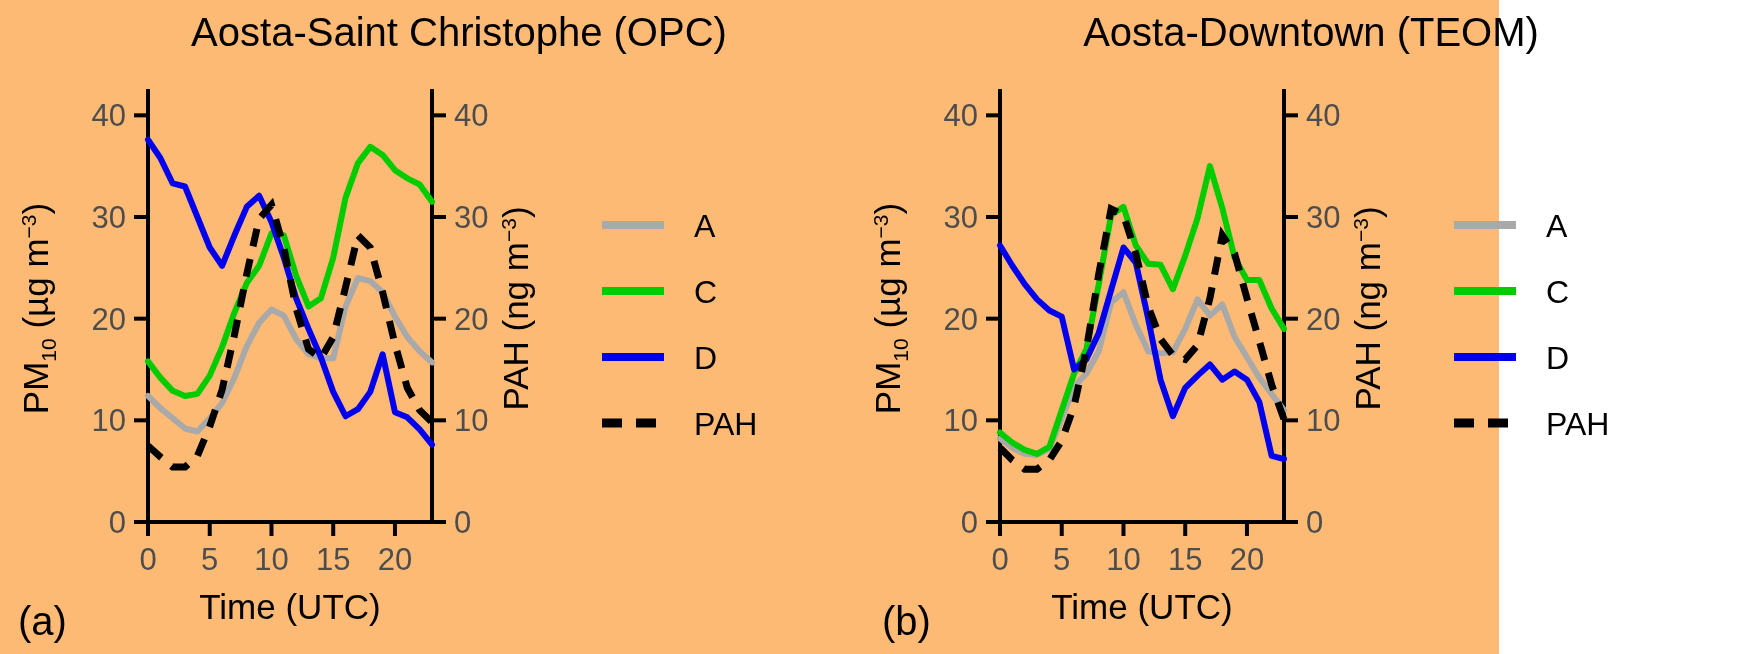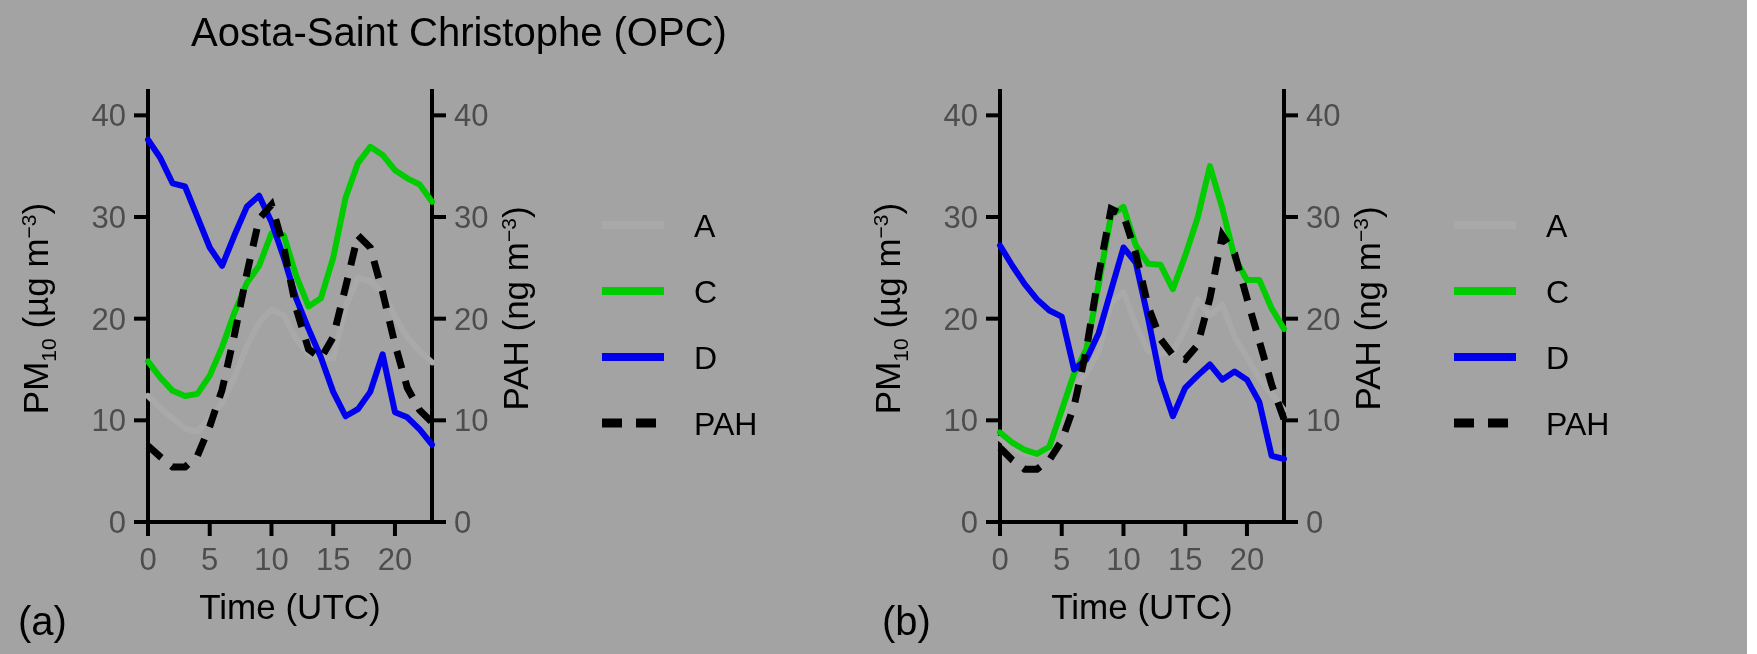--- a/index.html
+++ b/index.html
@@ -8,23 +8,23 @@
     background: #ffffff;
   }
   body {
     width: 1757px;
     height: 654px;
     font-family: "Liberation Sans", sans-serif;
     overflow: hidden;
   }
   .figure {
     position: relative;
-    width: 1747px;
-    height: 654px;
-    background: #a3a3a3;
+    width: 1499px;
+    height: 654px;
+    background: #fdba74;
   }
   .panel {
     position: absolute;
     top: 0;
     width: 878px;
     height: 654px;
   }
   #panel-a { left: 0; }
   #panel-b { left: 872px; }
 
@@ -163,20 +163,21 @@
         <line x1="602" y1="291" x2="664" y2="291" stroke="#00cc00" stroke-width="8"></line>
         <text x="694" y="303" text-anchor="start" class="legend-label">C</text>
         <line x1="602" y1="357" x2="664" y2="357" stroke="#0000ee" stroke-width="8"></line>
         <text x="694" y="369" text-anchor="start" class="legend-label">D</text>
         <line x1="602" y1="423" x2="664" y2="423" stroke="#000000" stroke-width="9" stroke-dasharray="20 14"></line>
         <text x="694" y="435" text-anchor="start" class="legend-label">PAH</text>
       </svg>
   </div>
 
   <div class="panel" id="panel-b">
+    <div class="panel-title">Aosta-Downtown (TEOM)</div>
     <div class="panel-tag">(b)</div>
     <svg class="plot" id="svg-b" viewBox="0 0 878 654">
         <line x1="128" y1="89" x2="128" y2="522" class="axis-line"></line>
         <line x1="412" y1="89" x2="412" y2="522" class="axis-line"></line>
         <line x1="126" y1="522" x2="414" y2="522" class="axis-line"></line>
         <line x1="114" y1="522" x2="128" y2="522" class="tick-mark"></line>
         <text x="106" y="533" text-anchor="end" class="tick-label">0</text>
         <line x1="412" y1="522" x2="426" y2="522" class="tick-mark"></line>
         <text x="434" y="533" text-anchor="start" class="tick-label">0</text>
         <line x1="114" y1="420.33333333333337" x2="128" y2="420.33333333333337" class="tick-mark"></line>

